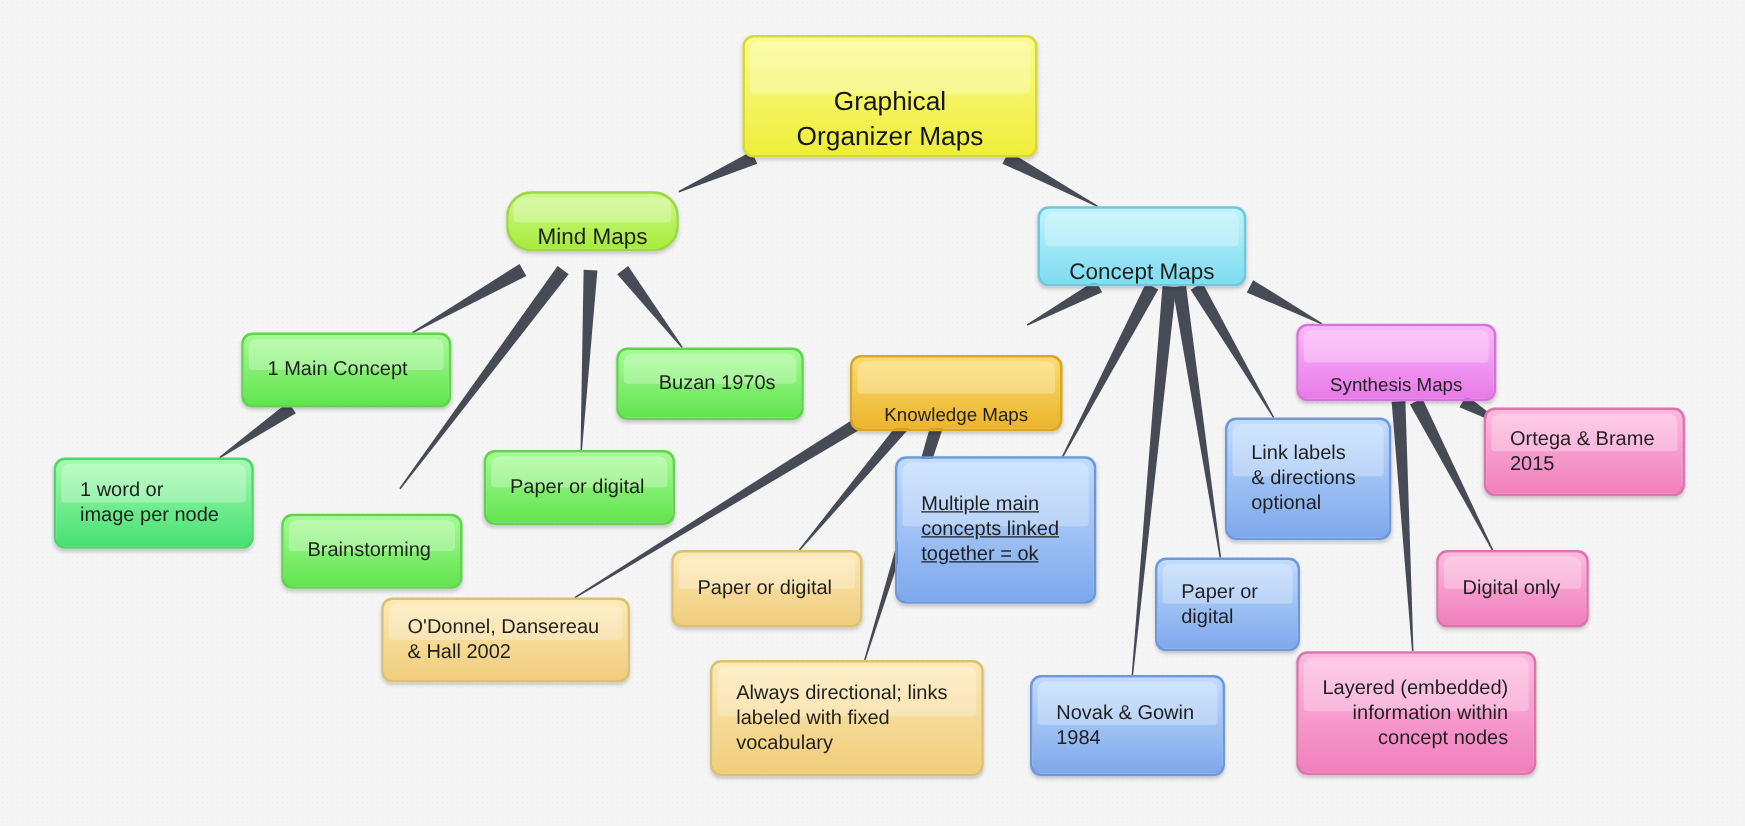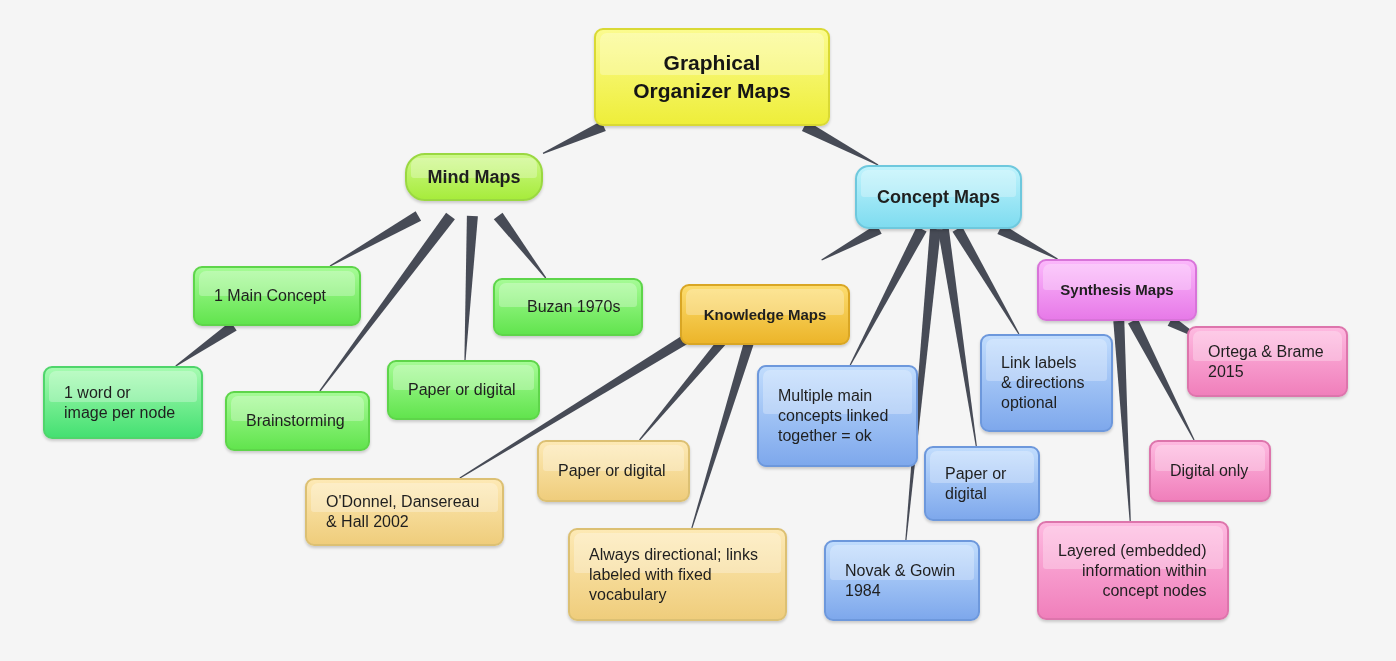--- a/index.html
+++ b/index.html
@@ -17,21 +17,21 @@
       display: flex; align-items: center;
       color: #1f1f1f; font-size: 16px; line-height: 20px;
       box-shadow: 0 2px 3px rgba(0,0,0,0.18);
       overflow: hidden;
     }
     .node::before {
       content: ""; position: absolute; left: 4px; right: 4px; top: 3px; height: 45%;
       border-radius: 7px 7px 3px 3px; background: rgba(255,255,255,0.28); pointer-events: none;
     }
     .node span { position: relative; white-space: pre-line; }
-    .node.center { justify-content: center; text-align: center; font-weight: bold; }
+    .node.center { justify-content: center; text-align: center; font-weight: normal; align-items: flex-end; }
     .node.left { justify-content: flex-start; text-align: left; padding-left: 19px; }
     .root { font-size: 21px; line-height: 28px; color: #151515; }
     .hub { font-size: 18px; }
     .hub-sm { font-size: 15px; }
 
     .yellow-root { background: linear-gradient(#fbfb8e, #eeee3a); border-color: #d9d934; }
     .lime { background: linear-gradient(#cdf889, #a7ec3c); border-color: #9ad841; }
     .cyan { background: linear-gradient(#bff3fc, #7fdcf0); border-color: #6ec8dd; }
     .gold { background: linear-gradient(#fcdc6e, #ecb52a); border-color: #d9a624; margin-top: 24px; }
     .magenta { background: linear-gradient(#fbb7fb, #e77ae8); border-color: #d874d9; }
@@ -74,49 +74,49 @@
 <div class="node center hub lime" id="n-mind" style="left:405px;top:153px;width:138px;height:48px;border-radius:20px;">
   <span>Mind Maps</span>
 </div>
 <div class="node left green" id="n-main" style="left:193px;top:266px;width:168px;height:60px;">
   <span>1 Main Concept</span>
 </div>
 <div class="node left green2" id="n-word" style="left:43px;top:366px;width:160px;height:73px;">
   <span>1 word or
 image per node</span>
 </div>
-<div class="node left green" id="n-brain" style="left:225px;top:391px;width:145px;height:60px;">
+<div class="node left green" id="n-brain" style="left:225px;top:411px;width:145px;height:60px;">
   <span>Brainstorming</span>
 </div>
 <div class="node left green" id="n-paper1" style="left:387px;top:360px;width:153px;height:60px;">
   <span>Paper or digital</span>
 </div>
 <div class="node left green" id="n-buzan" style="left:493px;top:278px;width:150px;height:58px;padding-left:32px;">
   <span>Buzan 1970s</span>
 </div>
 
-<div class="node center hub cyan" id="n-concept" style="left:855px;top:165px;width:167px;height:64px;border-radius:14px;">
+<div class="node center hub cyan" id="n-concept" style="left:830px;top:165px;width:167px;height:64px;">
   <span>Concept Maps</span>
 </div>
 <div class="node center hub-sm gold" id="n-know" style="left:680px;top:260px;width:170px;height:61px;">
   <span>Knowledge Maps</span>
 </div>
 <div class="node left tan" id="n-odon" style="left:305px;top:478px;width:199px;height:68px;">
   <span>O'Donnel, Dansereau
 &amp; Hall 2002</span>
 </div>
 <div class="node left tan" id="n-paper2" style="left:537px;top:440px;width:153px;height:62px;">
   <span>Paper or digital</span>
 </div>
 <div class="node left tan" id="n-always" style="left:568px;top:528px;width:219px;height:93px;">
   <span>Always directional; links
 labeled with fixed
 vocabulary</span>
 </div>
-<div class="node left blue" id="n-multi" style="left:757px;top:365px;width:161px;height:102px;">
+<div class="node left blue" id="n-multi" style="left:716px;top:365px;width:161px;height:118px;text-decoration:underline;">
   <span>Multiple main
 concepts linked
 together = ok</span>
 </div>
 <div class="node left blue" id="n-novak" style="left:824px;top:540px;width:156px;height:81px;">
   <span>Novak &amp; Gowin
 1984</span>
 </div>
 <div class="node left blue" id="n-paper3" style="left:924px;top:446px;width:116px;height:75px;">
   <span>Paper or

